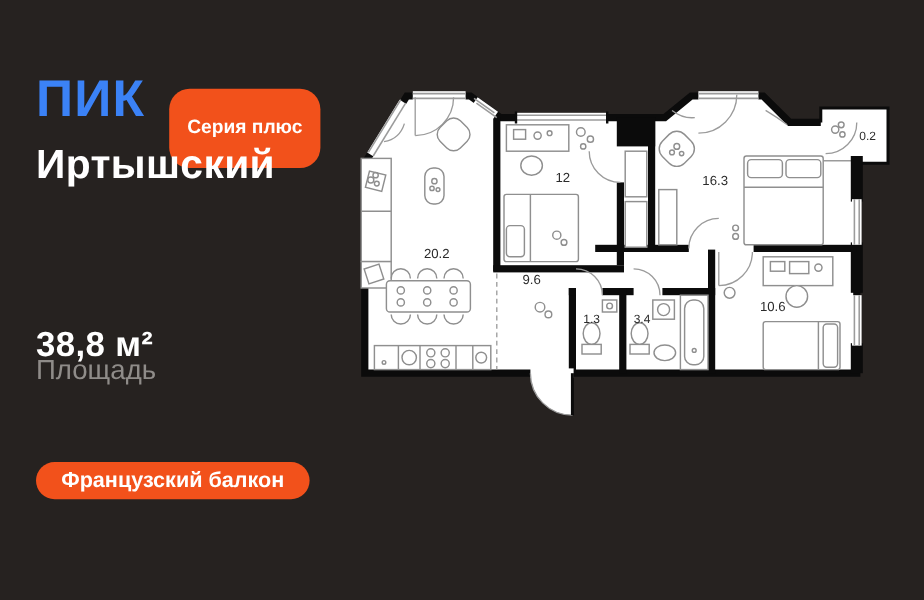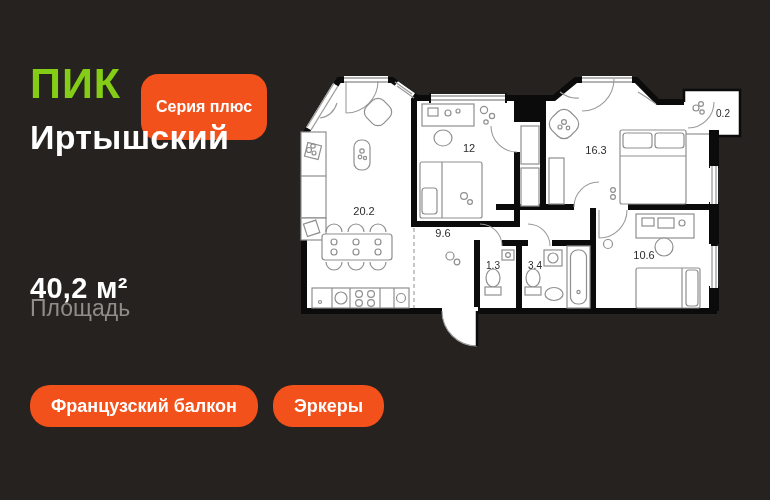--- a/index.html
+++ b/index.html
@@ -4,21 +4,21 @@
 <style>
   html,body{margin:0;padding:0;}
   body{
     width:770px;height:500px;
     background:#262220;
     font-family:"Liberation Sans","DejaVu Sans",sans-serif;
     position:relative;overflow:hidden;
   }
   .logo{
     position:absolute;left:30px;top:62px;
-    color:#84cc16;font-size:43px;font-weight:700;letter-spacing:1px;line-height:1;
+    color:#3b82f6;font-size:43px;font-weight:700;letter-spacing:1px;line-height:1;
   }
   .badge{
     position:absolute;left:141px;top:74px;height:34px;
     background:#F2511B;border-radius:17px;
     color:#fff;font-size:16px;font-weight:700;
     display:flex;align-items:center;padding:16px 15px;
   }
   .title{
     position:absolute;left:30px;top:118px;
     color:#fff;font-size:34px;font-weight:600;line-height:1.15;letter-spacing:0.3px;
@@ -28,21 +28,21 @@
     color:#8F8C89;font-size:23px;font-weight:400;margin-top:48px;
   }
   .area-value{
     position:absolute;left:30px;top:272px;
     color:#fff;font-size:29px;font-weight:700;letter-spacing:0.3px;
   }
   .features{
     position:absolute;left:30px;top:385px;display:flex;gap:15px;
   }
   .feature-btn{
-    height:42px;border:none;border-radius:20px;background:#F2511B;
+    height:31px;border:none;border-radius:20px;background:#F2511B;
     color:#fff;font-size:18px;font-weight:700;padding:0 21px;
     font-family:inherit;cursor:pointer;white-space:nowrap;
   }
   .plan{
     position:absolute;left:292px;top:66px;width:460px;height:284px;
   }
   svg text.room-label{
     font-family:"Liberation Sans","DejaVu Sans",sans-serif;
     font-size:11px;fill:#2b2b2b;text-anchor:middle;
   }
@@ -57,25 +57,24 @@
 <body>
 
 <div class="logo">ПИК</div>
 <div class="badge">Серия плюс</div>
 
 <div class="title">
   <div>Иртышский</div>
 </div>
 
 <div class="area-label">Площадь</div>
-<div class="area-value">40,2 м²</div>
+<div class="area-value">38,8 м²</div>
 
 <div class="features">
   <button class="feature-btn">Французский балкон</button>
-  <button class="feature-btn">Эркеры</button>
 </div>
 
 <div class="plan">
 <svg width="460" height="284" viewBox="0 0 460 284" xmlns="http://www.w3.org/2000/svg">
 
   <g>
     <path d="M 12,70 L 47,14 L 100,14 L 125,32 L 262,32 L 284,14 L 344,14 L 366,36 L 422,36 L 422,245 L 12,245 Z" fill="#ffffff" stroke="#0b0b0b" stroke-width="6" stroke-linejoin="miter"></path>
 
     <g>
       <rect x="392" y="24" width="56" height="46" fill="#ffffff" stroke="none"></rect>

